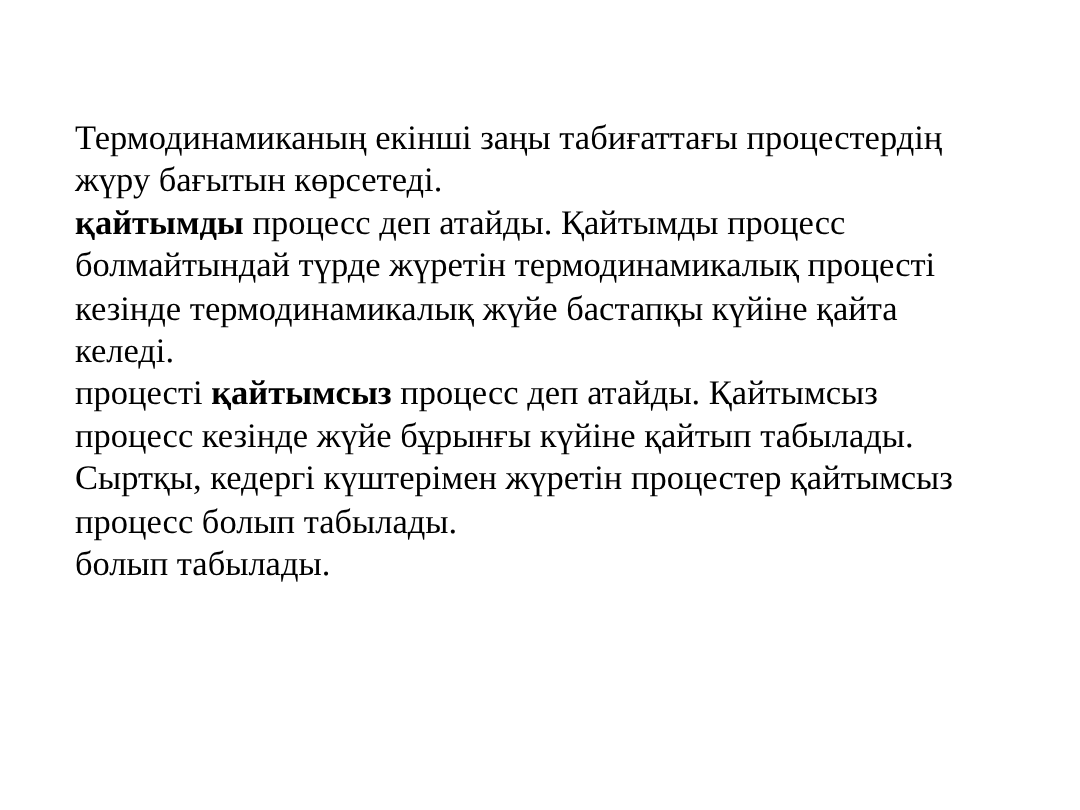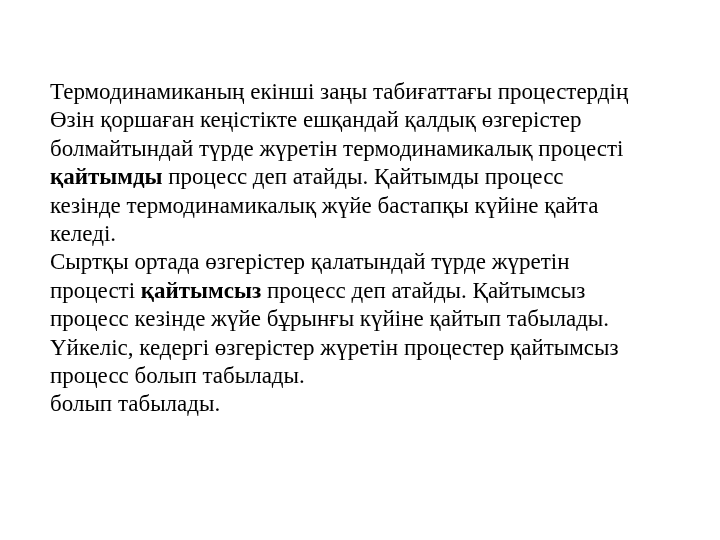--- a/index.html
+++ b/index.html
@@ -31,30 +31,29 @@
   .seg { display: inline; }
   .seg.bold { font-weight: bold; }
 </style>
 </head>
 <body>
 
 <div class="slide">
   <div class="text-block">
 
     <div class="text-line"><span class="seg">Термодинамиканың екінші заңы табиғаттағы процестердің</span></div>
-    <div class="text-line"><span class="seg">Өзін қоршаған кеңістікте ешқандай қалдық өзгерістер</span></div>
+    <div class="text-line"><span class="seg">жүру бағытын көрсетеді.</span></div>
+    <div class="text-line"><span class="seg bold">қайтымды </span><span class="seg">процесс деп атайды. Қайтымды процесс</span></div>
+
     <div class="text-line"><span class="seg">болмайтындай түрде жүретін термодинамикалық процесті</span></div>
-
-    <div class="text-line"><span class="seg bold">қайтымды </span><span class="seg">процесс деп атайды. Қайтымды процесс</span></div>
 
     <div class="text-line"><span class="seg">кезінде термодинамикалық жүйе бастапқы күйіне қайта</span></div>
     <div class="text-line"><span class="seg">келеді.</span></div>
-    <div class="text-line"><span class="seg">Сыртқы ортада өзгерістер қалатындай түрде жүретін</span></div>
 
     <div class="text-line"><span class="seg">процесті </span><span class="seg bold">қайтымсыз </span><span class="seg">процесс деп атайды. Қайтымсыз</span></div>
 
     <div class="text-line"><span class="seg">процесс кезінде жүйе бұрынғы күйіне қайтып табылады.</span></div>
-    <div class="text-line"><span class="seg">Үйкеліс, кедергі өзгерістер жүретін процестер қайтымсыз</span></div>
+    <div class="text-line"><span class="seg">Сыртқы, кедергі күштерімен жүретін процестер қайтымсыз</span></div>
     <div class="text-line"><span class="seg">процесс болып табылады.</span></div>
     <div class="text-line"><span class="seg">болып табылады.</span></div>
 
   </div>
 </div>
 
 </body></html>

